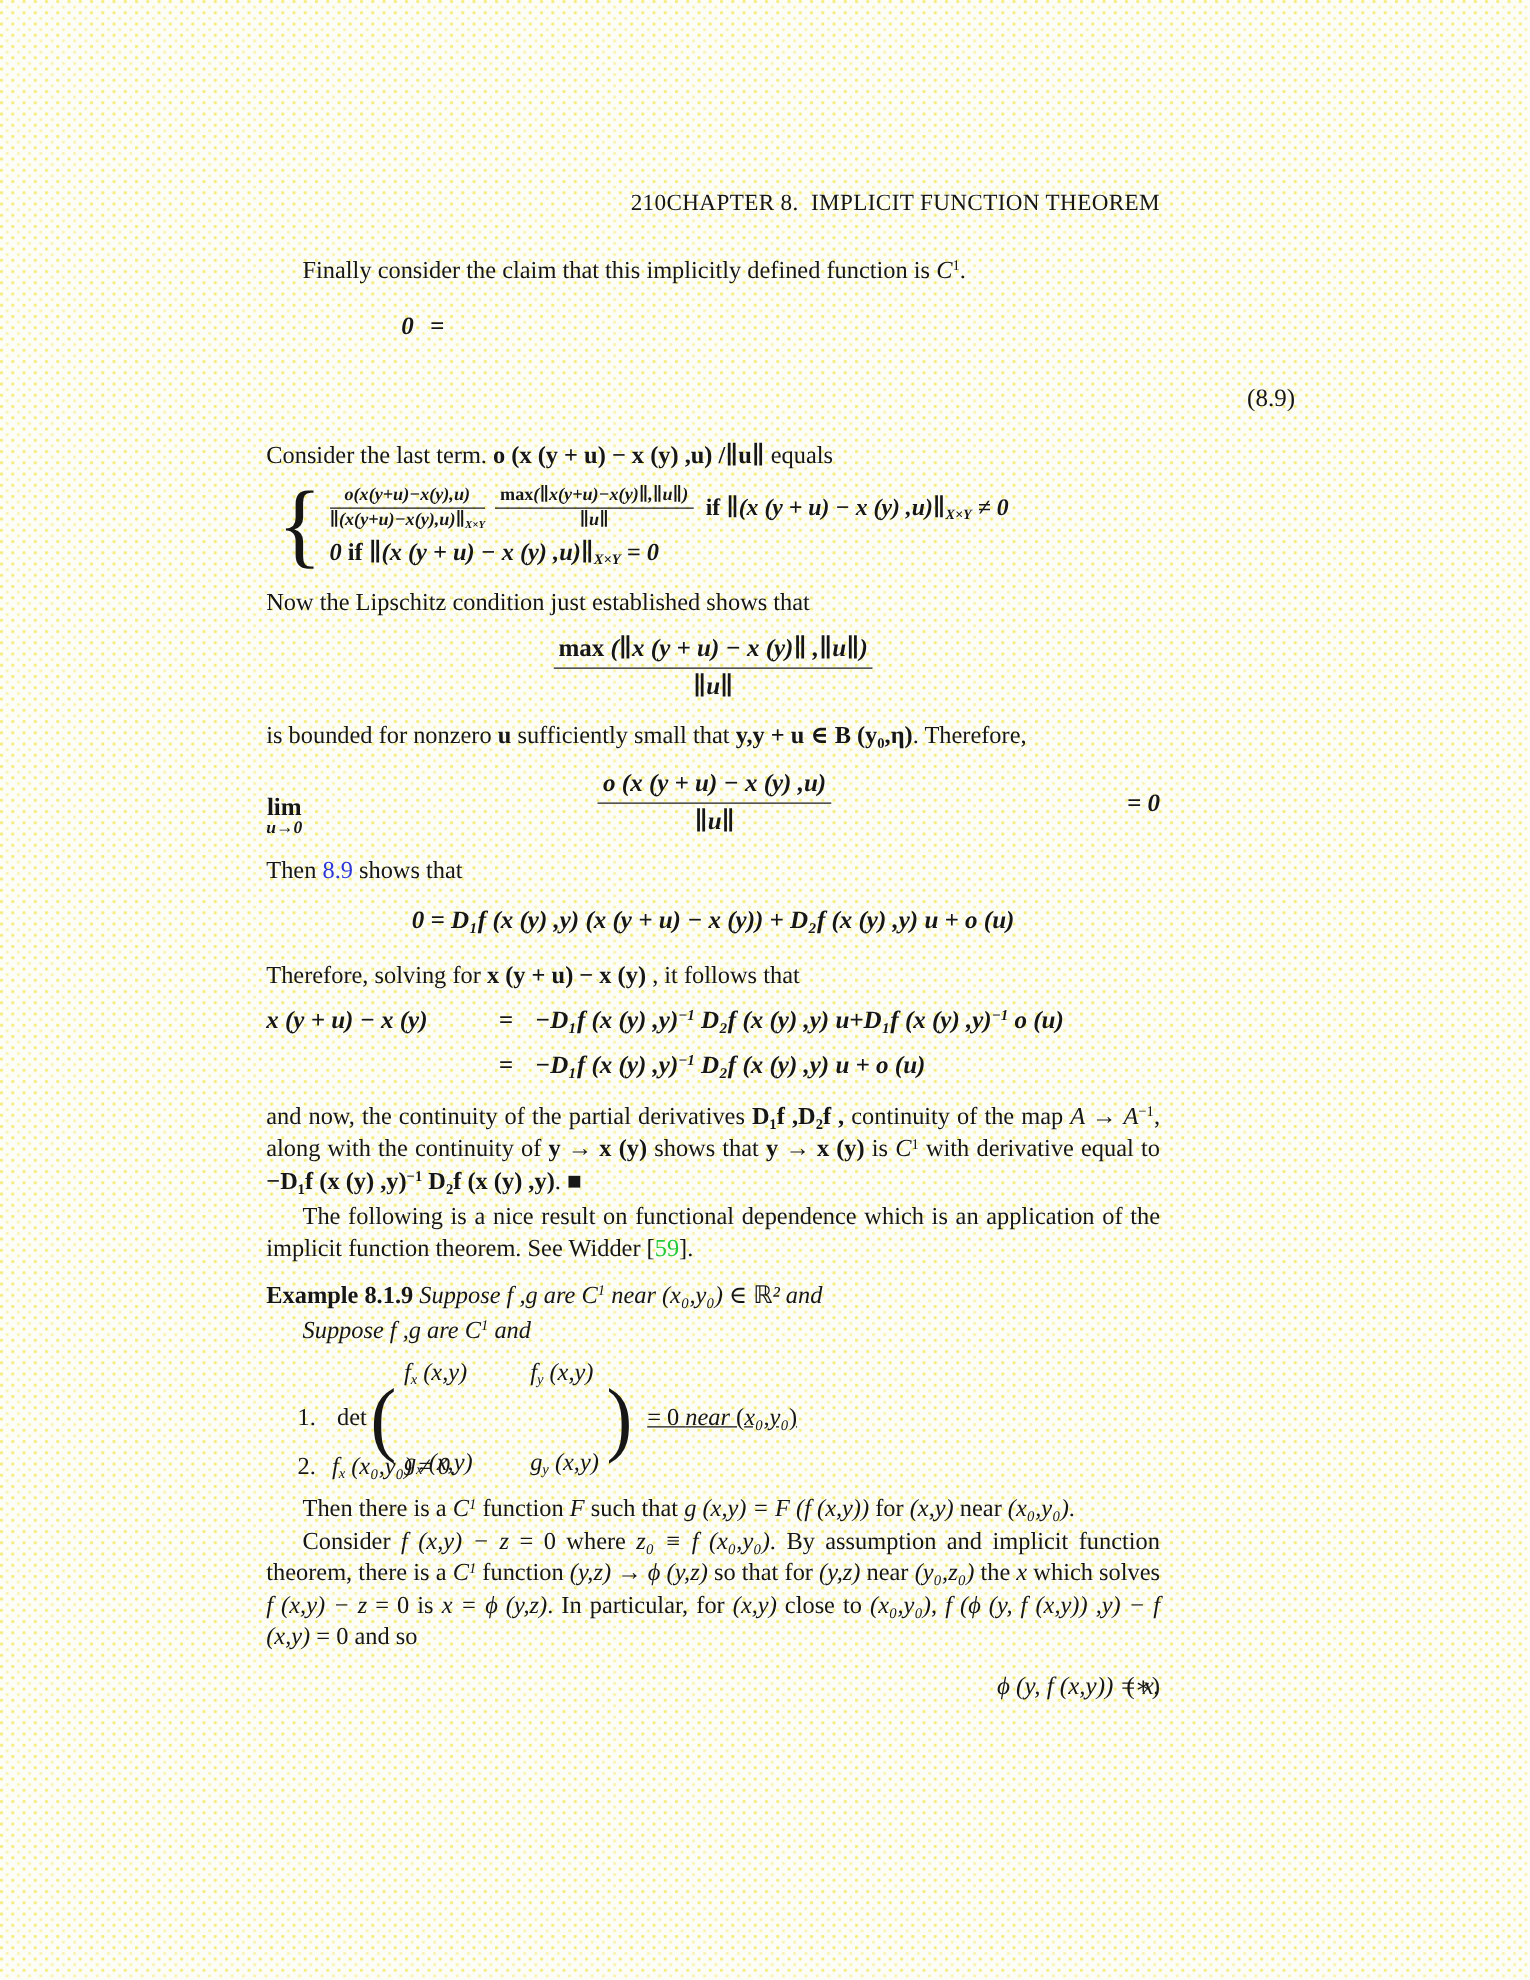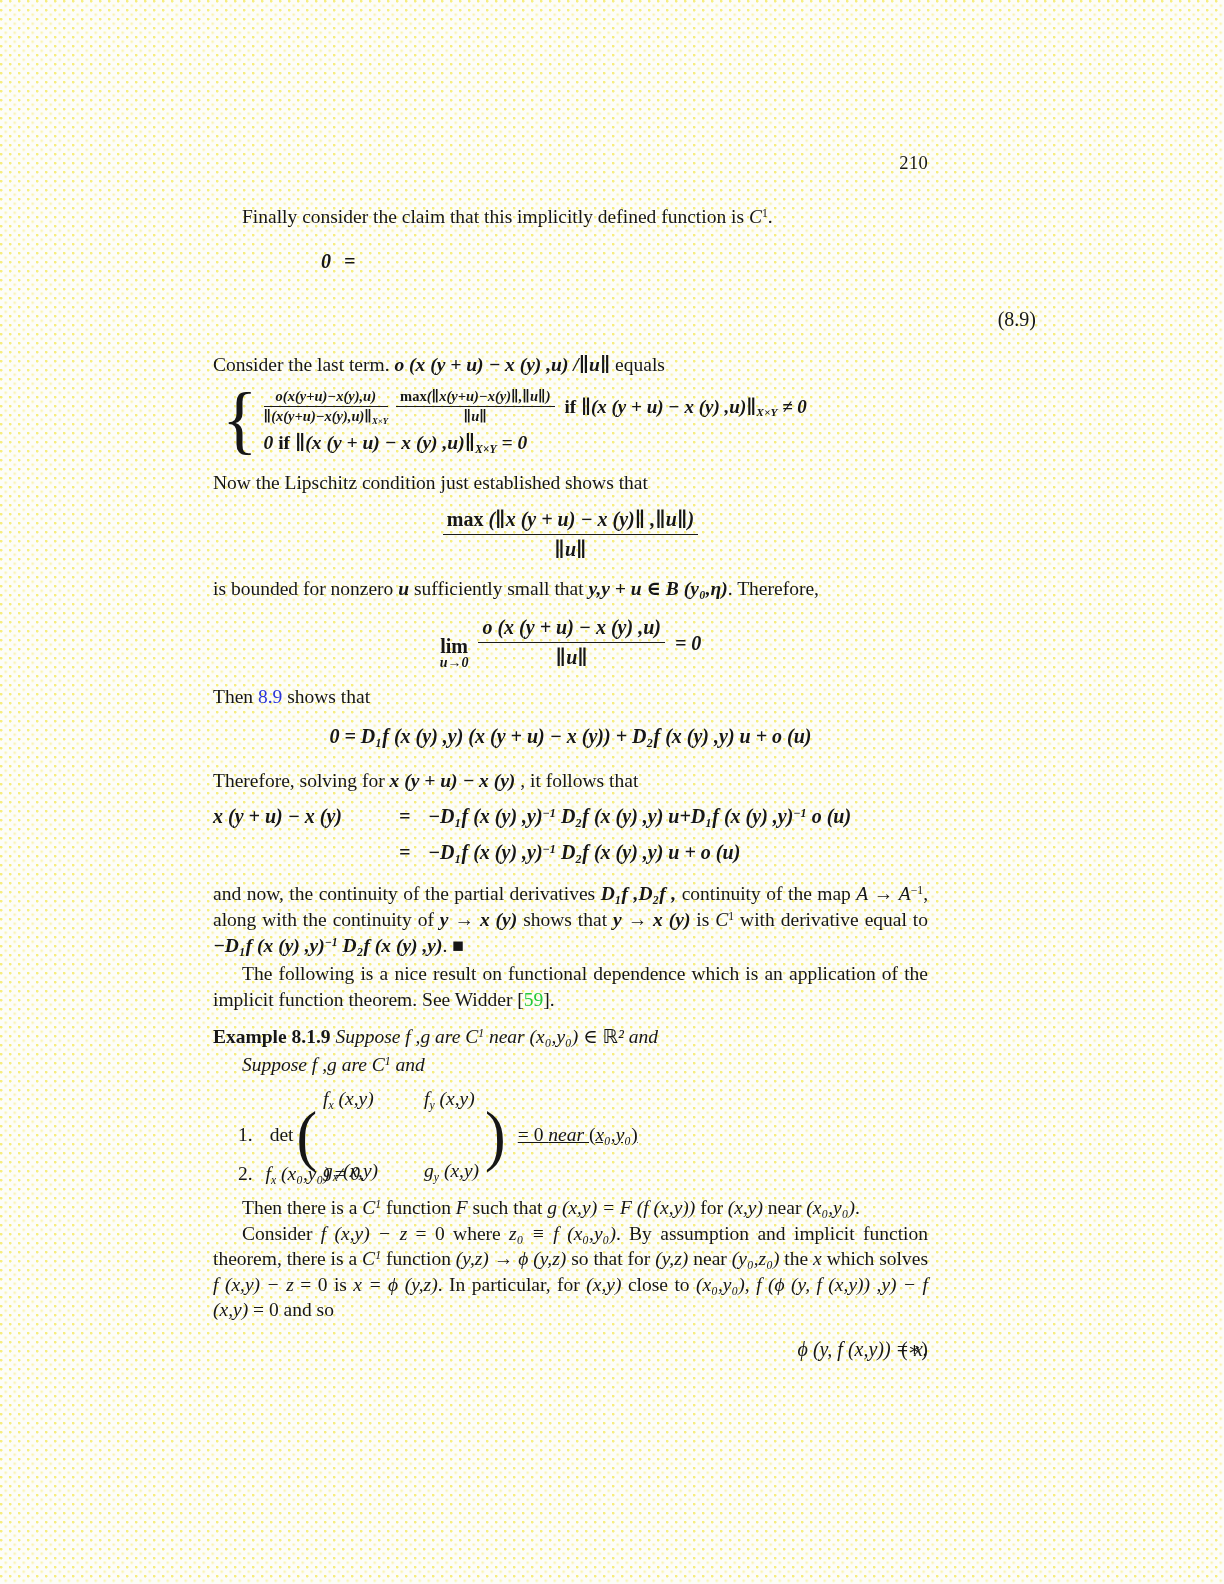--- a/index.html
+++ b/index.html
@@ -20,21 +20,21 @@
   }
   .content{position:absolute;left:213px;top:0;width:715px;}
   .blk{position:absolute;left:0;width:715px;}
 
   .hdr{display:flex;justify-content:flex-end;font-size:18.5px;letter-spacing:.3px;}
   .indent{padding-left:29px;}
   .ti{text-indent:29px;}
   .just{text-align:justify;}
 
   i,.it{font-style:italic;}
-  .bm{font-weight:bold;font-style:italic;}
+  .bm{font-weight:bold;}
   .rm{font-style:normal;}
   .rm-n{font-style:normal;font-weight:400;}
   .link{color:#2b35d8;cursor:pointer;text-decoration:none;}
   .cite{color:#22c93d;cursor:pointer;text-decoration:none;}
   sub{font-size:.6em;vertical-align:-.3em;line-height:0;}
   sup{font-size:.6em;vertical-align:.5em;line-height:0;}
 
   .dmath{font-weight:bold;font-style:italic;font-size:20px;}
   .eq89{display:flex;align-items:flex-start;padding-left:108px;line-height:29px;}
   .eq89 .rel{margin:0 14px 0 13px;}
@@ -49,21 +49,21 @@
   .cases-rows{display:flex;flex-direction:column;justify-content:center;}
   .cases-r1{display:flex;align-items:center;font-size:19px;}
   .cases-r1 .frac{font-size:14.5px;line-height:17px;}
   .cases-r1 .cond{margin-left:10px;}
   .cases-r2{font-size:19.5px;margin-top:5px;}
   .gap8{width:8px;}
 
   .center{text-align:center;}
   .frac-lg{line-height:27px;}
 
-  .limrow{display:flex;justify-content:center;align-items:center;}
+  .limrow{display:flex;justify-content:space-between;align-items:center;}
   .limstack{display:inline-flex;flex-direction:column;align-items:center;transform:translateY(10px);margin-right:10px;}
   .limstack .limword{font-style:normal;line-height:20px;}
   .limstack .limunder{font-size:14px;line-height:14px;}
   .limrow .rhs{margin-left:10px;}
 
   .alignblk{display:grid;grid-template-columns:175px 40px auto;row-gap:9px;line-height:27px;}
   .alignblk .rel{text-align:left;padding-left:11px;}
 
   .ex-label{font-weight:bold;font-style:normal;}
   .ex-line2{padding-left:29px;}
@@ -81,20 +81,21 @@
   .finaleq .tag{position:absolute;right:0;top:0;font-style:normal;}
 </style>
 </head>
 <body>
 
 <div class="page">
   <div class="content">
 
     <div class="blk hdr" style="top:150px">
       <span>210</span>
+      <span>CHAPTER 8.&nbsp; IMPLICIT FUNCTION THEOREM</span>
     </div>
 
     <div class="blk indent" style="top:204px">Finally consider the claim that this implicitly defined function is <i>C</i><sup>1</sup>.</div>
 
     <div class="blk dmath eq89" style="top:247px">
       <span>0</span>
       <span class="rel">=</span>
       <span class="eqnum rm-n">(8.9)</span>
     </div>
 

